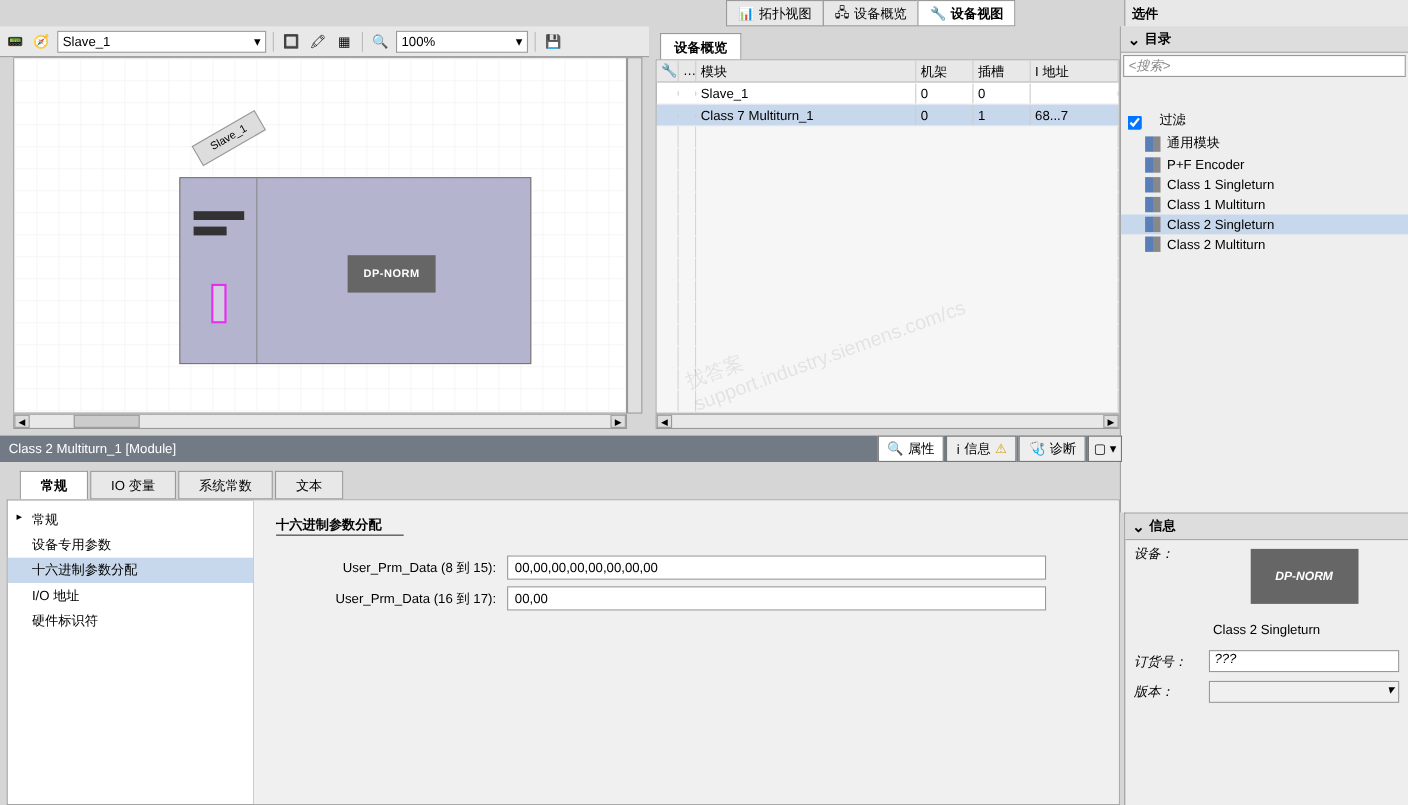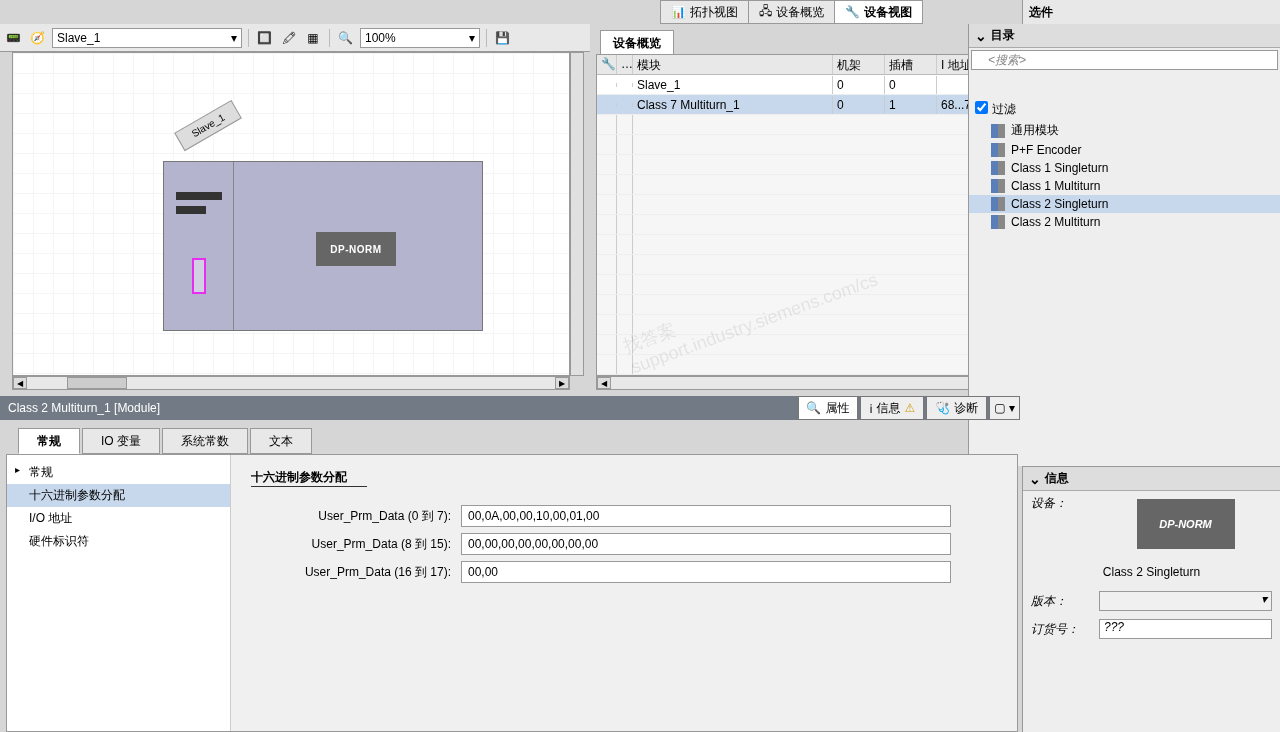--- a/index.html
+++ b/index.html
@@ -46,25 +46,25 @@
 .ov-col-rack { width: 52px; }
 .ov-col-slot { width: 52px; }
 .ov-col-addr { flex: 1; }
 .overview-row { display: flex; height: 20px; align-items: center; border-bottom: 1px solid #eee; }
 .overview-row.selected { background: #c8d8ec; }
 .overview-empty-row { height: 20px; border-bottom: 1px solid #eee; display:flex; }
 .overview-empty-row .ov-col { background:#f6f6f6; }
 .overview-hscroll { position: absolute; top: 376px; left: 596px; width: 422px; height: 14px; background: #e8e8e8; border: 1px solid #999; display: flex; align-items: center; }
 
 
-.right-sidebar { position: absolute; top: 24px; right: 0; width: 312px; height: 442px; background: #eee; border-left: 1px solid #999; }
+.right-sidebar { position: absolute; top: 24px; right: 0; width: 262px; height: 442px; background: #eee; border-left: 1px solid #999; }
 .cat-header { background: #ddd; border-bottom: 1px solid #aaa; padding: 3px 6px; display: flex; align-items: center; gap: 4px; font-weight: bold; }
 .cat-header::before { content: "⌄"; font-size: 14px; }
-.search-box { margin: 2px; border: 1px solid #999; background: #fff; height: 20px; display: flex; align-items: center; padding: 0 16px; color: #888; font-style: italic; }
-.filter-row { display: flex; align-items: flex-start; gap: 4px; padding: 2px 6px; margin-top: 29px; }
+.search-box { margin: 2px; border: 1px solid #999; background: #fff; height: 20px; display: flex; align-items: center; padding: 0 4px; color: #888; font-style: italic; }
+.filter-row { display: flex; align-items: flex-end; gap: 16px; padding: 2px 6px; margin-top: 29px; }
 .filter-cb { width: 13px; height: 13px; }
 .cat-item { display: flex; align-items: center; gap: 6px; padding: 2px 6px 2px 22px; cursor: pointer; }
 .cat-item.selected { background: #c8d8ec; }
 .cat-icon { width: 14px; height: 14px; background: linear-gradient(90deg, #5a7fb8 50%, #888 50%); }
 
 
 .right-info { position: absolute; top: 466px; right: 0; width: 258px; height: 266px; background: #eee; border-left: 1px solid #999; border-top: 1px solid #999; }
 .info-row { display: flex; padding: 4px 8px; gap: 8px; align-items: center; font-style: italic; }
 .info-label { width: 60px; }
 .info-preview { width: 98px; height: 50px; background: #666; color: #fff; display: flex; align-items: center; justify-content: center; font-weight: bold; font-size: 11px; margin: 4px auto; }
@@ -298,26 +298,26 @@
       <span>信息</span>
     </div>
   <div class="info-row" style="align-items:flex-start">
     <div class="info-label">设备：</div>
     <div style="flex:1">
       <div class="info-preview">DP-NORM</div>
     </div>
   </div>
   <div class="info-name">Class 2 Singleturn</div>
   <div class="info-row">
+    <div class="info-label">订货号：</div>
+    <div class="info-input">???</div>
+  </div>
+  <div class="info-row">
     <div class="info-label">版本：</div>
     <div class="info-dropdown"></div>
-  </div>
-  <div class="info-row">
-    <div class="info-label">订货号：</div>
-    <div class="info-input">???</div>
   </div>
 </div>
 
 <div class="prop-title-bar">
   <span>Class 2 Multiturn_1 [Module]</span>
 </div>
 <div class="prop-right-tabs">
   <div class="prop-rtab active">
       <span>🔍</span>
       <span>属性</span>
@@ -337,31 +337,28 @@
 <div class="prop-tabs">
   <div class="prop-tab active">常规</div>
   <div class="prop-tab">IO 变量</div>
   <div class="prop-tab">系统常数</div>
   <div class="prop-tab">文本</div>
 </div>
 
 <div class="prop-body">
   <div class="prop-nav">
     <div class="prop-nav-item parent">常规</div>
+    <div class="prop-nav-item">设备专用参数</div>
     <div class="prop-nav-item selected">十六进制参数分配</div>
     <div class="prop-nav-item">I/O 地址</div>
     <div class="prop-nav-item">硬件标识符</div>
   </div>
   <div class="prop-content">
     <div class="prop-section-title">十六进制参数分配</div>
     <div class="form-row">
-      <div class="form-label">User_Prm_Data (0 到 7):</div>
-      <input class="form-input" value="00,0A,00,00,10,00,01,00" style="">
-    </div>
-    <div class="form-row">
       <div class="form-label">User_Prm_Data (8 到 15):</div>
       <input class="form-input" value="00,00,00,00,00,00,00,00" style="">
     </div>
     <div class="form-row">
       <div class="form-label">User_Prm_Data (16 到 17):</div>
       <input class="form-input" value="00,00" style="">
     </div>
   </div>
 </div>
 

